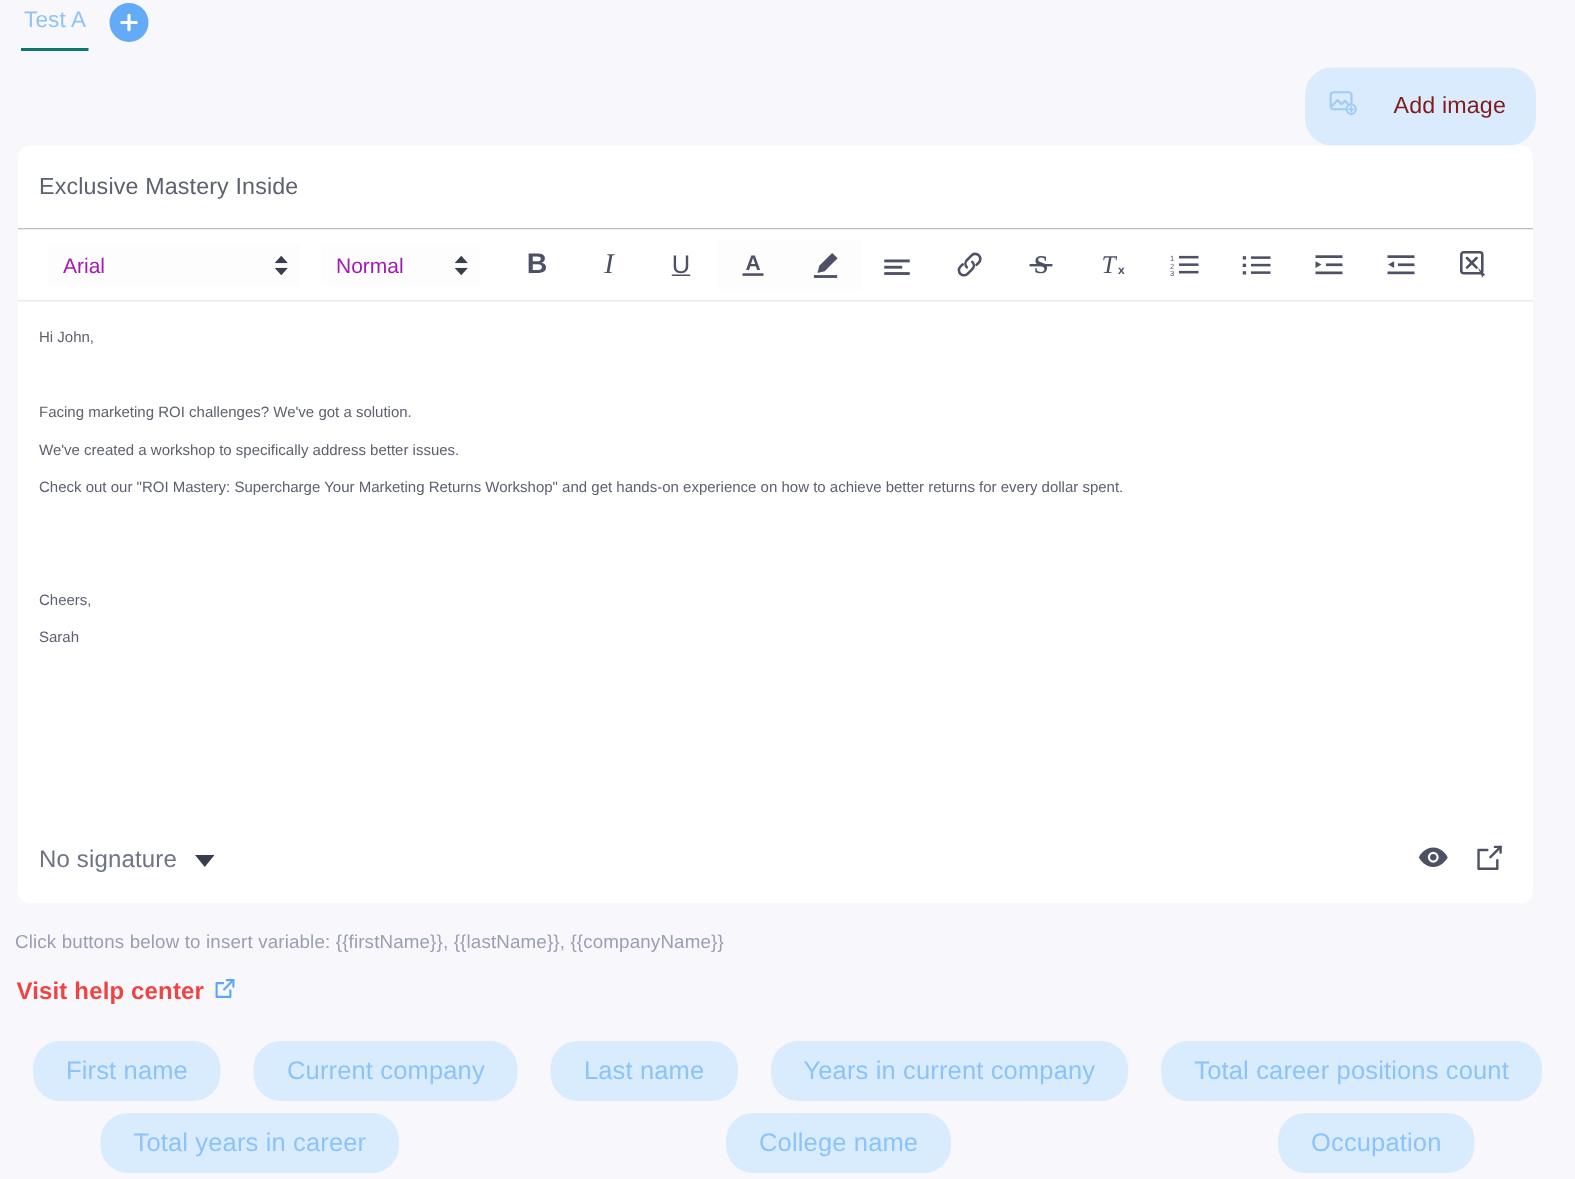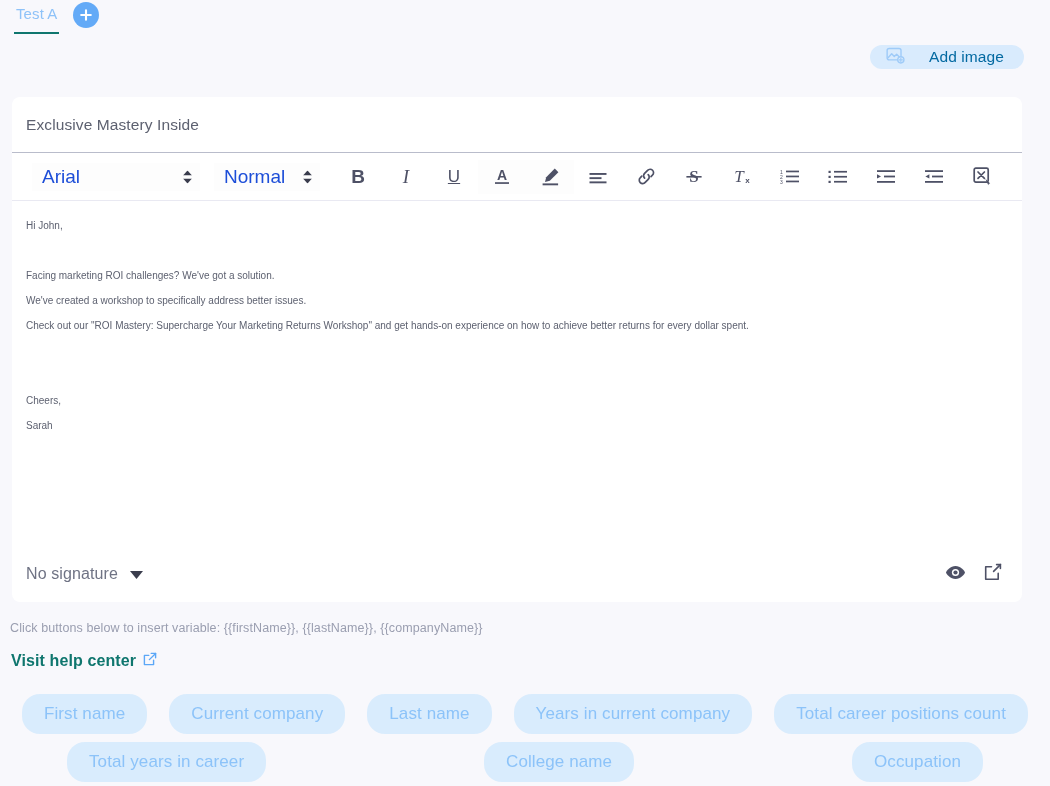--- a/index.html
+++ b/index.html
@@ -46,24 +46,24 @@
   .add-tab-btn svg { display: block; }
 
   
   .addimage-row {
     position: absolute; right: 26px; top: 45px;
     display: flex; justify-content: flex-end;
   }
   .addimage-btn {
     display: flex; align-items: center; gap: 24px;
     background: #d9ebfd;
-    color: #0369a1;
+    color: #7f1d1d;
     border: none;
     border-radius: 18px;
-    height: 24px;
+    height: 52px;
     padding: 0 20px 0 16px;
     font-size: 15.5px;
     font-family: "Liberation Sans", sans-serif;
     cursor: pointer;
     letter-spacing: .1px;
   }
 
   
   .editor-card {
     position: absolute;
@@ -93,22 +93,22 @@
     gap: 0px;
     border-bottom: 1px solid #e9e9f2;
     background: #fff;
   }
   .tb-select {
     position: relative;
     height: 28px;
     display: flex; align-items: center;
     background: #fdfdfd;
     padding: 0 26px 0 10px;
-    font-size: 19px;
-    color: #1d4ed8;
+    font-size: 14px;
+    color: #a21caf;
     cursor: pointer;
     margin-right: 14px;
   }
   .tb-select.font { width: 168px; }
   .tb-select.size { width: 106px; }
   .tb-select .spin {
     position: absolute; right: 8px; top: 50%;
     transform: translateY(-50%);
     display: flex; flex-direction: column; gap: 3px;
   }
@@ -158,21 +158,21 @@
   
   .hint {
     position: absolute; left: 10px; top: 621px;
     font-size: 12.5px; color: #9a9eb0;
     letter-spacing: .1px;
   }
   .help-link {
     position: absolute; left: 11px; top: 652px;
     display: flex; align-items: center; gap: 7px;
     font-size: 16px; font-weight: bold;
-    color: #0f766e; cursor: pointer;
+    color: #ef4444; cursor: pointer;
     letter-spacing: .1px;
   }
 
   
   .chips {
     position: absolute;
     left: 12px; top: 694px;
     width: 1026px;
   }
   .chip-row {

